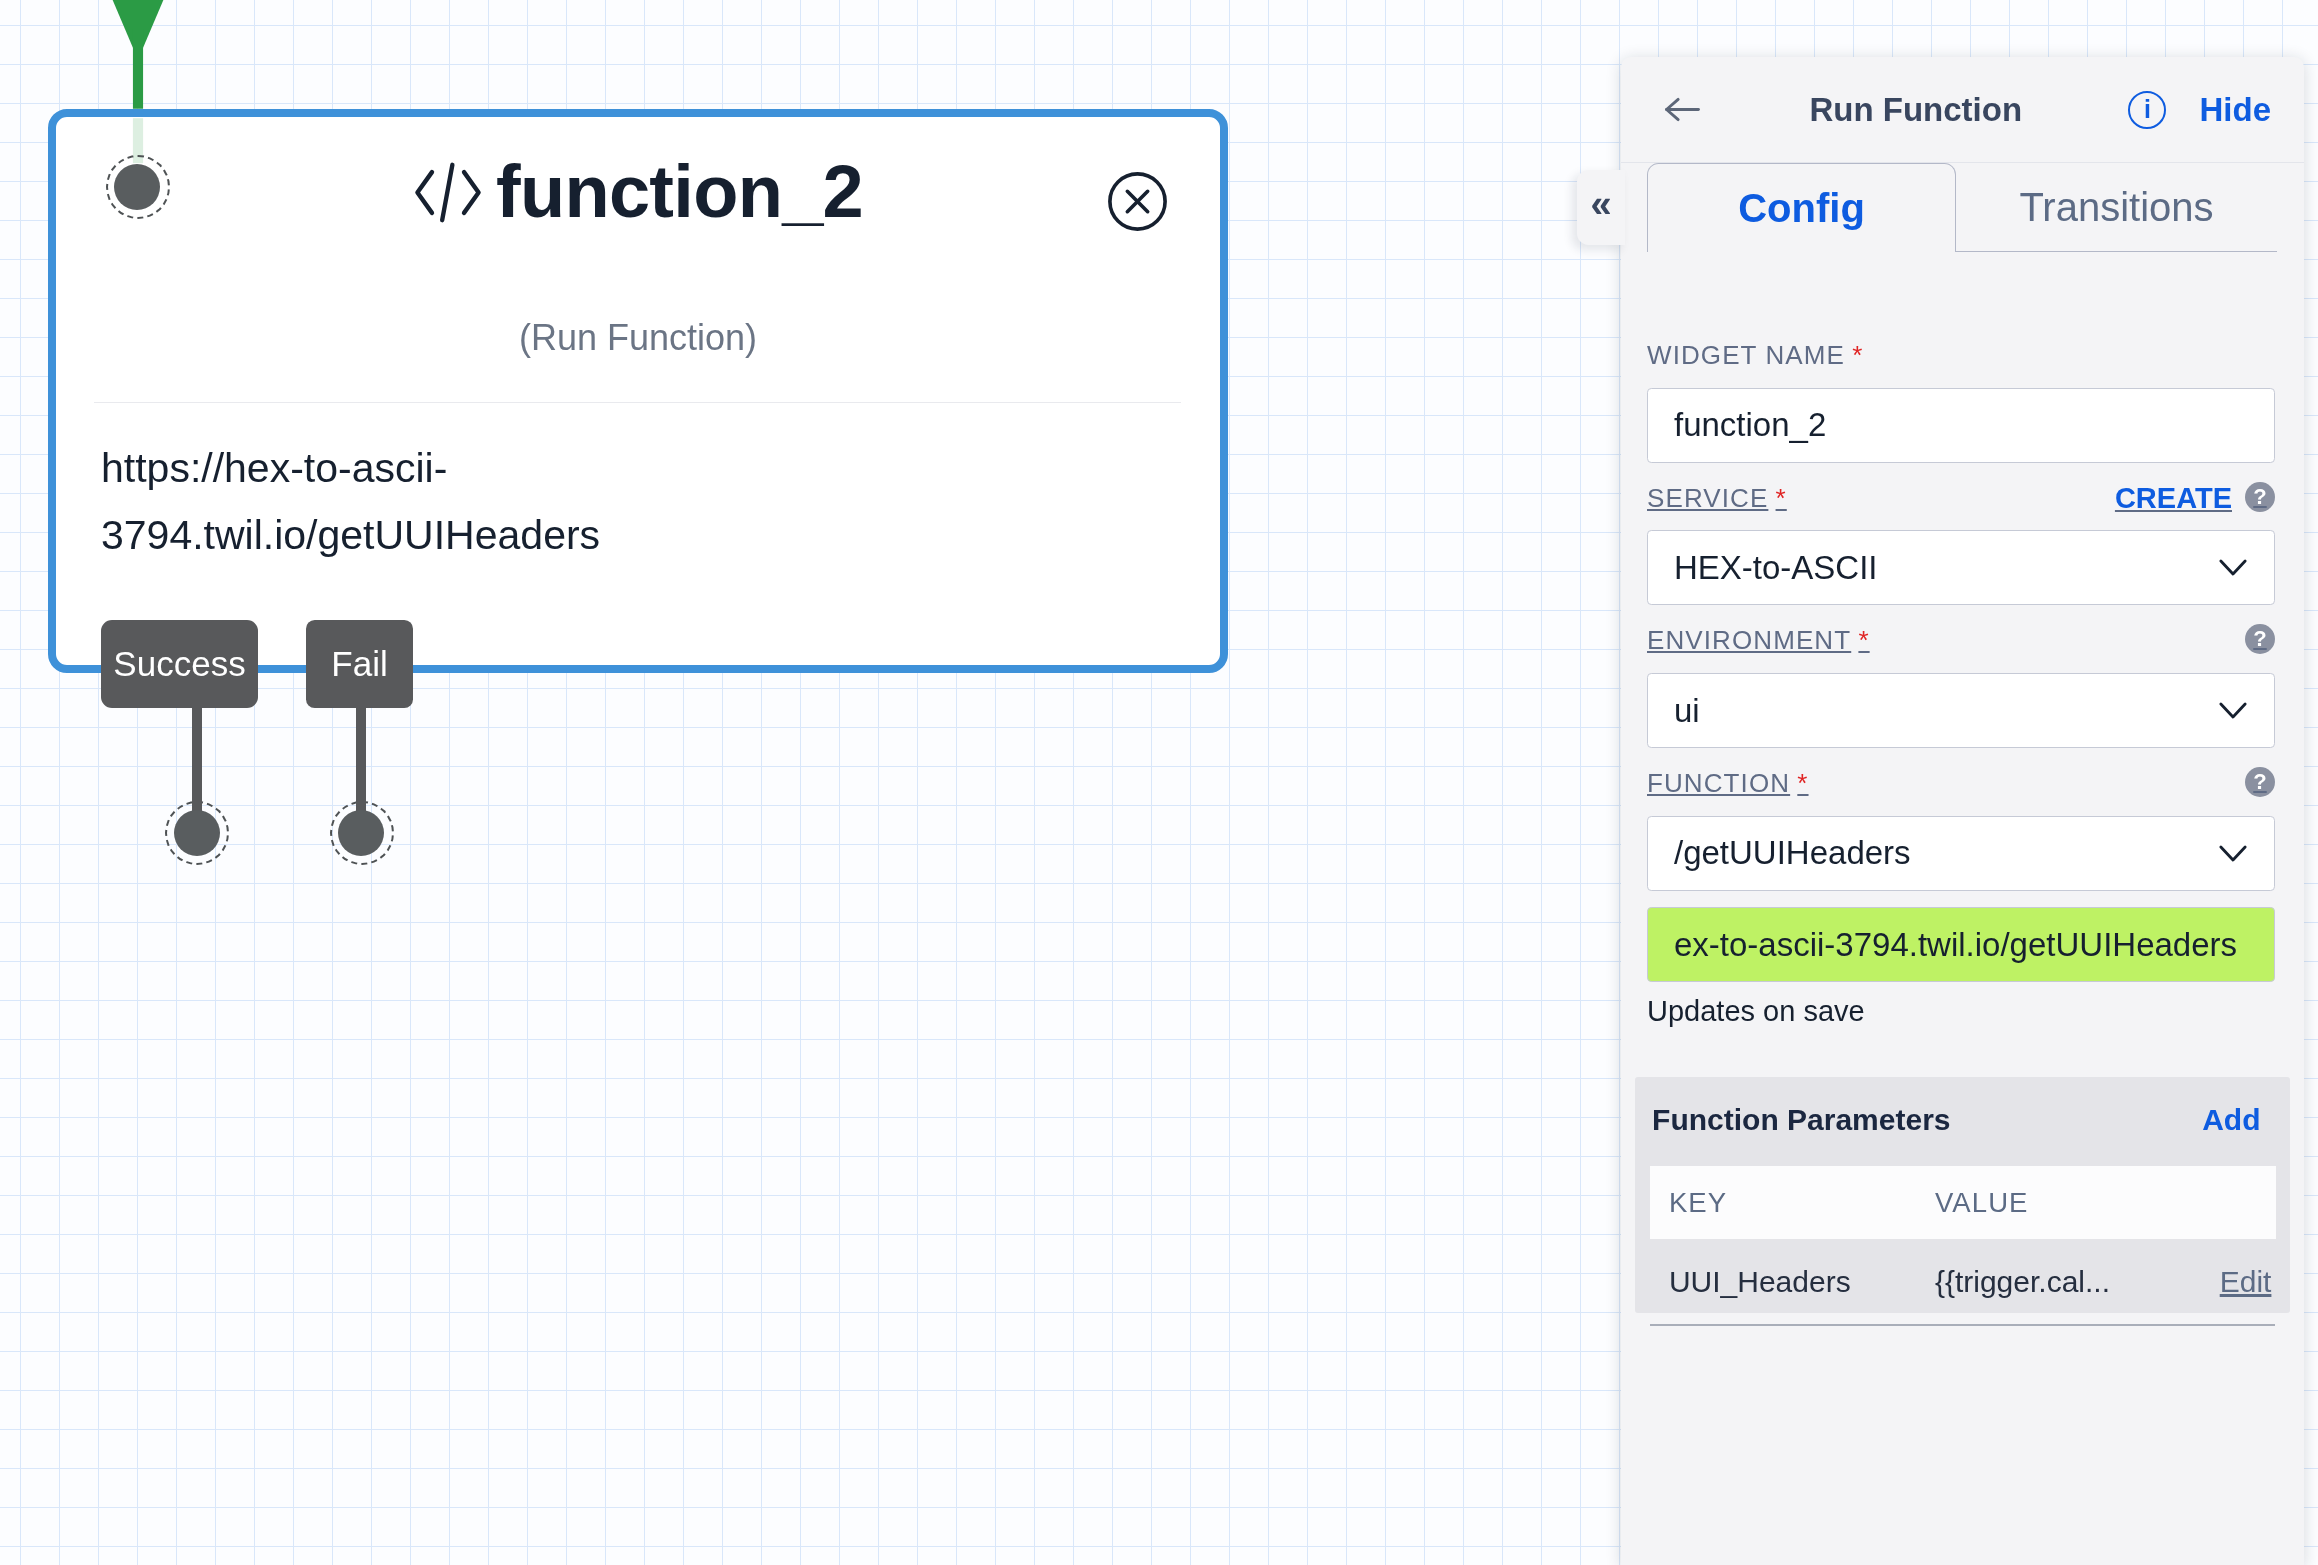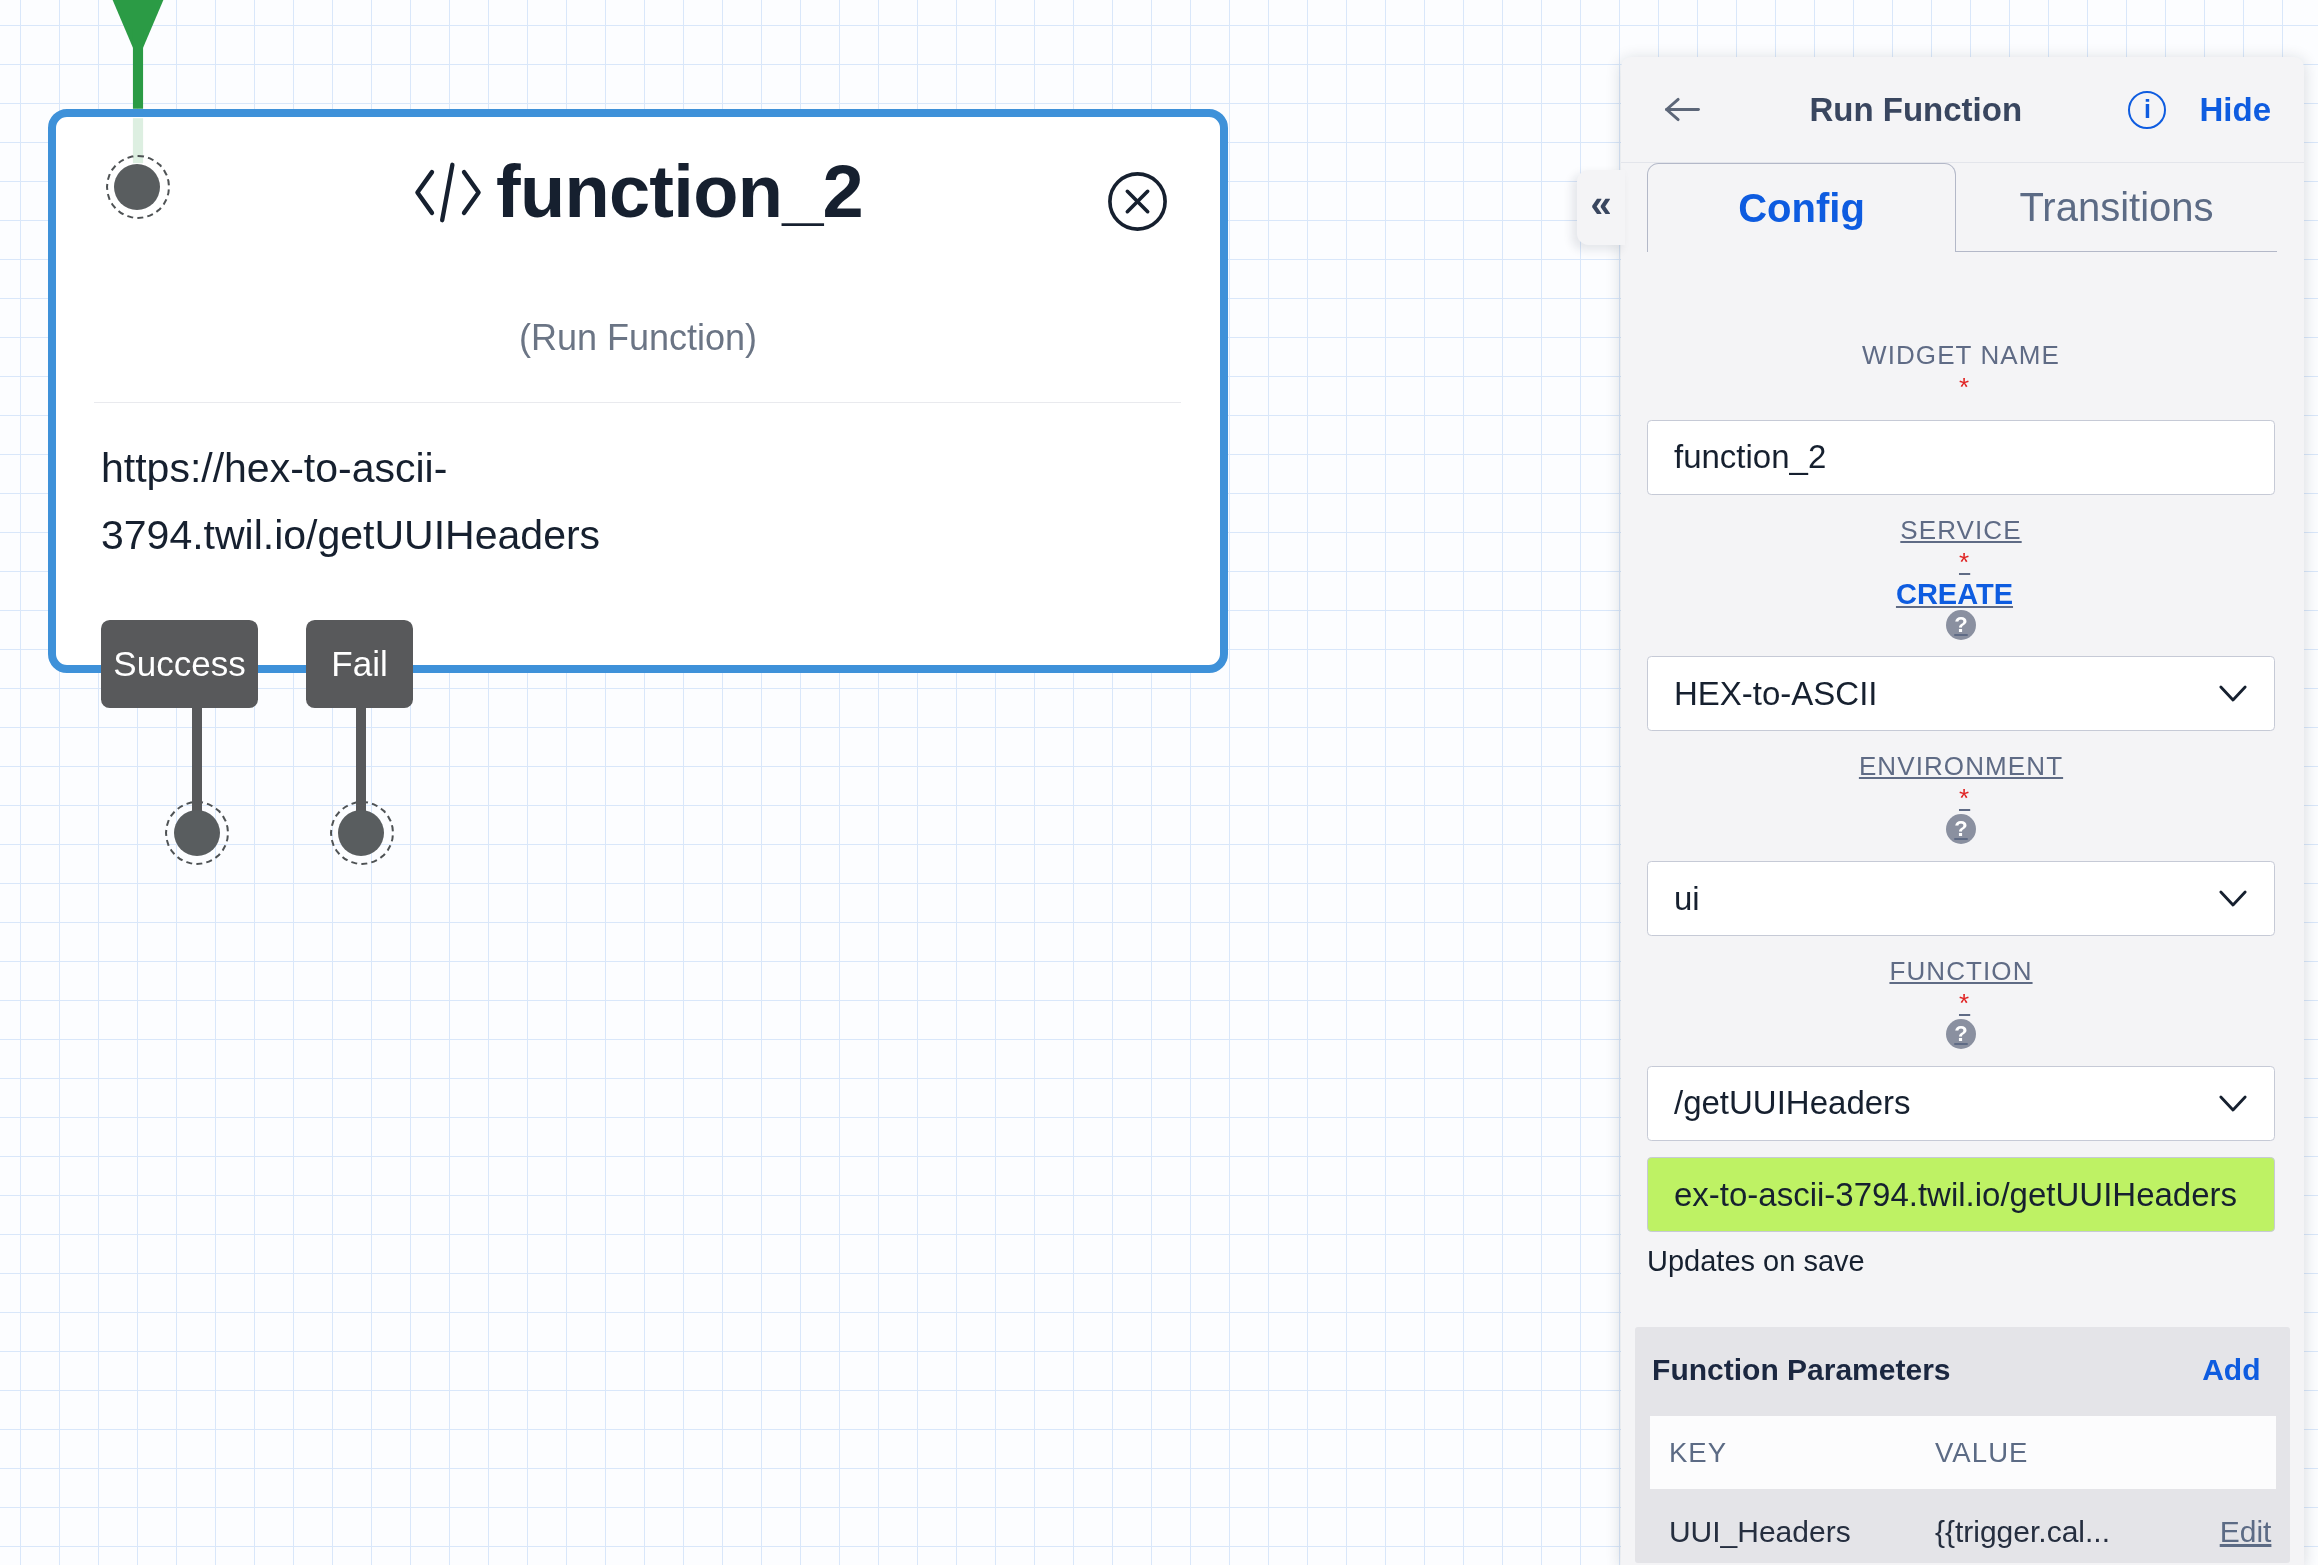--- a/index.html
+++ b/index.html
@@ -52,21 +52,21 @@
   }
   .card-url {
     position:absolute; left:101px; top:435px; font-size:41px; line-height:67px;
     color:#16202f; z-index:2; text-align:left;
   }
   .chip {
     position:absolute; height:88px; background:#58595b; border-radius:8.7px;
     color:#ffffff; font-size:35px; text-align:center; line-height:88px;
     z-index:5; cursor:pointer;
   }
-  .chip-success { left:101px; top:620px; width:157px; }
+  .chip-success { left:101px; top:620px; width:157px;border-radius:11px; }
   .chip-fail    { left:306px; top:620px; width:107px; }
   .stem { position:absolute; width:10px; background:#58595b; z-index:4; }
 
   
   .collapse-tab {
     position:absolute; left:1577px; top:170px; width:48px; height:75px;
     background:#f4f4f6; border-radius:11.6px 0 0 11.6px;
     box-shadow:-4.3px 4.3px 10px rgba(18,28,45,.10);
     z-index:11; display:flex; align-items:center; justify-content:center;
     font-size:38px; font-weight:700; color:#39465f; cursor:pointer;
@@ -101,22 +101,22 @@
   }
   .tab-config {
     width:309px; border:1.4px solid #b3b8c8; border-bottom:none;
     border-radius:11.6px 11.6px 0 0; color:#0e5ce0; font-weight:700;
     background:#f4f4f6;
   }
   .tab-transitions { flex:1; border-bottom:1.4px solid #b3b8c8; color:#5c6b85; }
 
   .panel-body { padding:0 29px 0 26px; }
   .field-label-row {
-    display:flex; align-items:center; font-size:26px; line-height:32px;
-    color:#5f6b85; letter-spacing:1.1px;flex-direction:column;
+    display:flex; font-size:26px; line-height:32px;
+    color:#5f6b85; letter-spacing:1.1px;
   }
   .req { color:#e02424; margin-left:7.2px; font-size:26px; }
   .spacer { flex:1; }
   .create-link { font-size:29px; font-weight:700; color:#0e5ce0; letter-spacing:0; cursor:pointer; margin-right:13px; }
   .help-icon {
     width:30px; height:30px; border-radius:50%; background:#8a90a0;
     color:#ffffff; font-size:22px; font-weight:700; text-align:center;
     line-height:30px; letter-spacing:0; cursor:pointer; flex:none;
   }
   .mt-label { margin-top:87px; }

